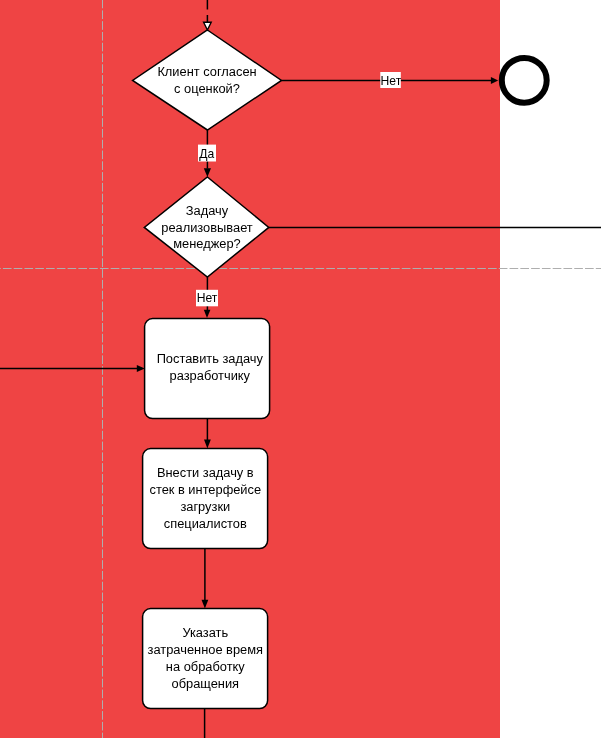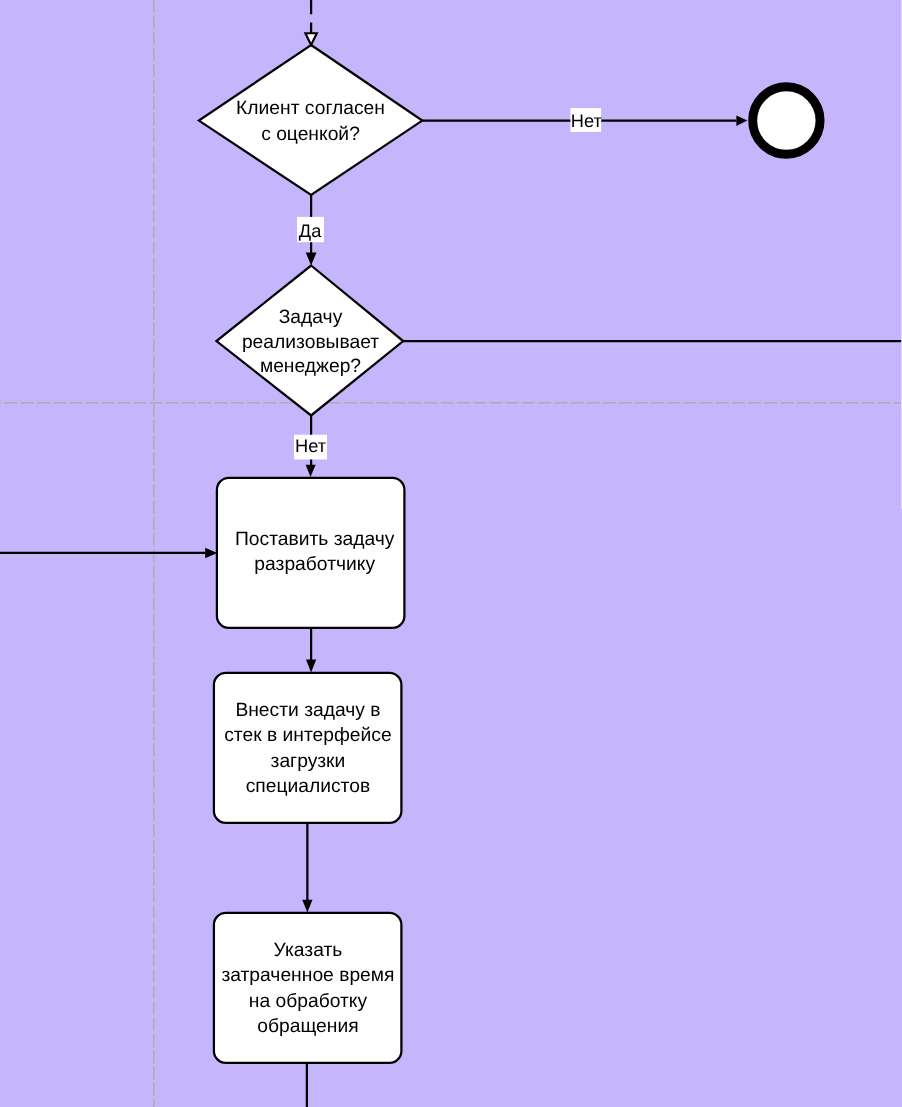--- a/index.html
+++ b/index.html
@@ -1,17 +1,17 @@
 <!DOCTYPE html>
 <html><head>
 <meta charset="utf-8">
 <style>
   html,body{margin:0;padding:0;background:#ffffff;}
   body{width:601px;height:738px;overflow:hidden;font-family:"Liberation Sans",sans-serif;}
-  #canvas{position:relative;width:601px;height:738px;background:#c4b5fd;}
+  #canvas{position:relative;width:500px;height:738px;background:#ef4444;}
   svg{position:absolute;left:0;top:0;}
   .lbl{font-family:"Liberation Sans",sans-serif;font-size:12.85px;fill:#000000;}
   .edgelbl{font-family:"Liberation Sans",sans-serif;font-size:12.15px;fill:#000000;}
 </style>
 </head>
 <body>
 
 <div id="canvas">
 <svg width="601" height="738" viewBox="0 0 601 738">
 

